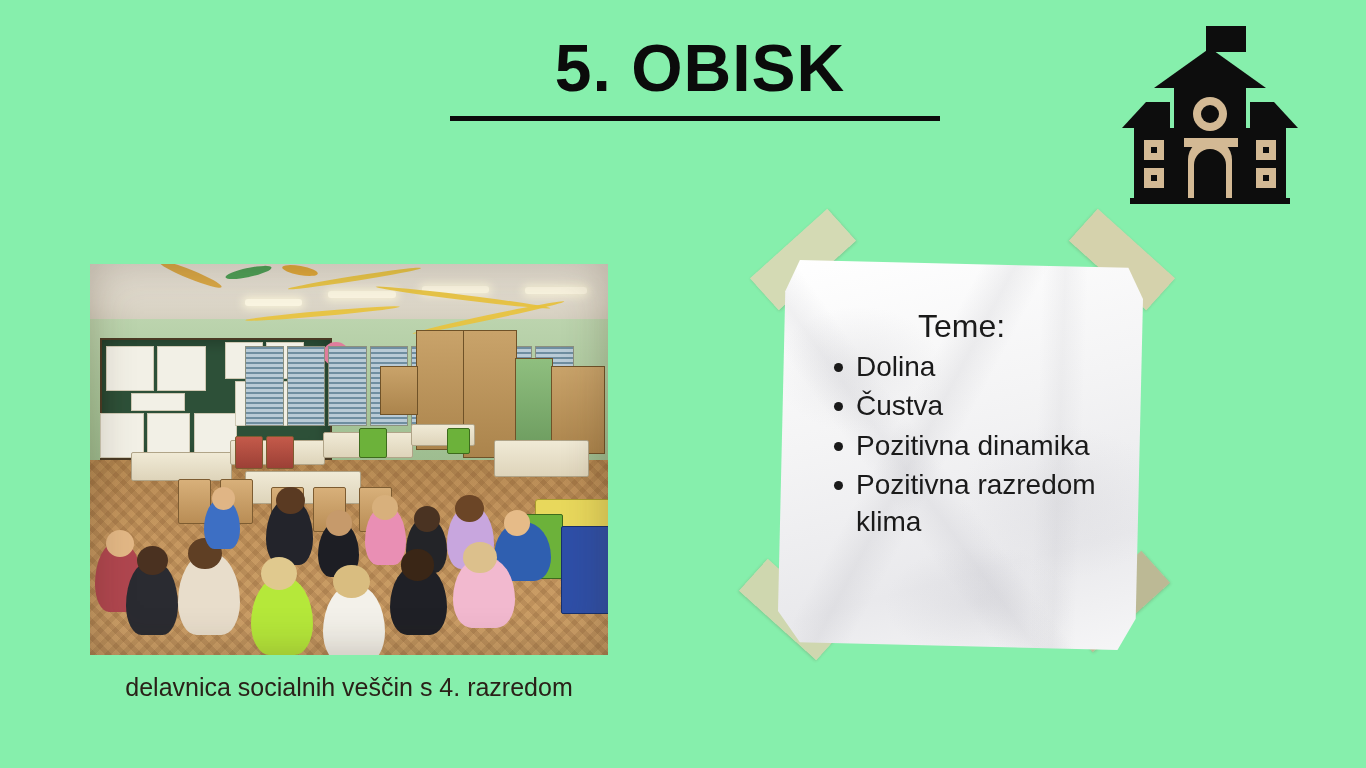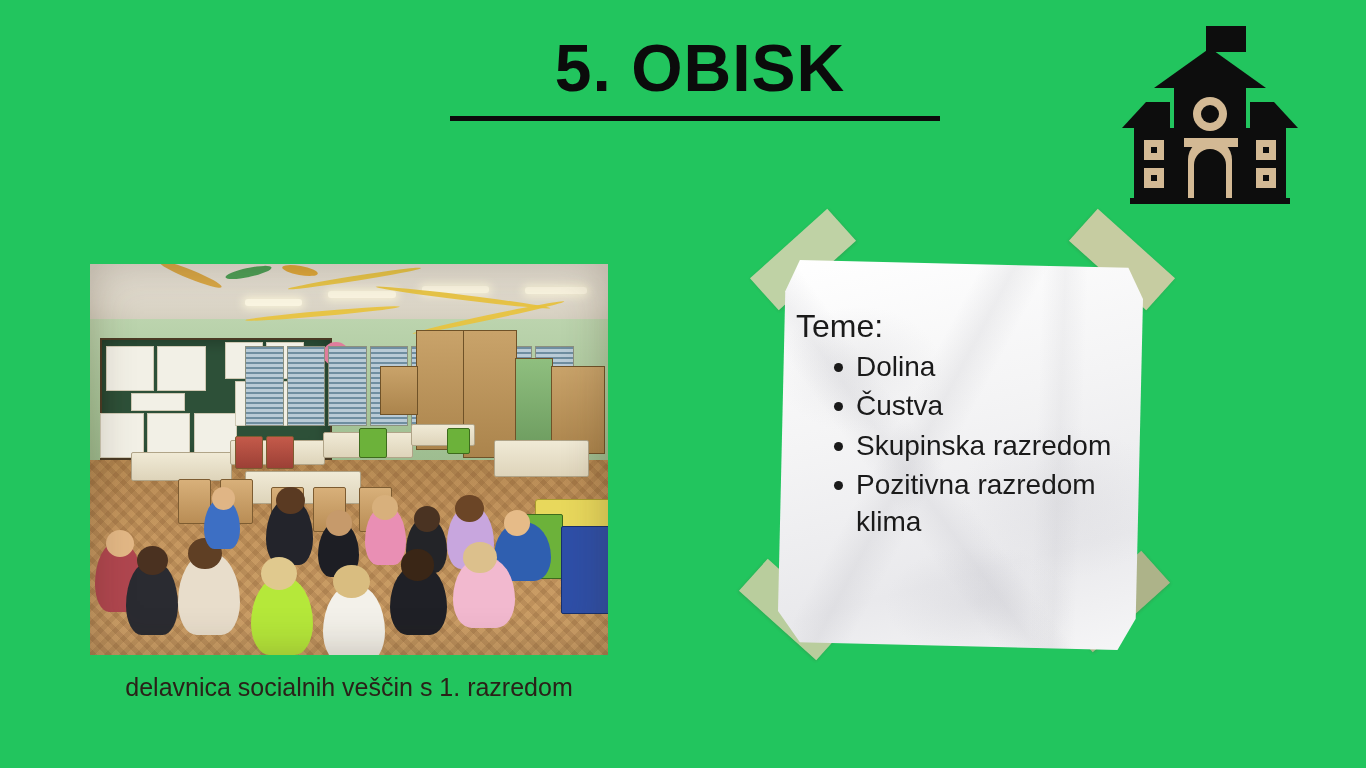--- a/index.html
+++ b/index.html
@@ -9,21 +9,21 @@
   body {
     width: 1366px;
     height: 768px;
     overflow: hidden;
     font-family: "Liberation Sans", sans-serif;
   }
   #slide {
     position: relative;
     width: 1366px;
     height: 768px;
-    background: #22c55e;
+    background: #86efac;
     overflow: hidden;
   }
 
   
   #title {
     position: absolute;
     left: 350px;
     top: 34px;
     width: 700px;
     text-align: center;
@@ -233,20 +233,21 @@
   }
   #note-inner {
     position: absolute;
     left: 0;
     top: 48px;
     width: 100%;
     padding: 0 10px 0 18px;
     box-sizing: border-box;
   }
   #note-heading {
+    text-align: center;
     font-size: 32px;
     color: #1a1a1a;
     margin-bottom: 4px;
     padding-right: 6px;
   }
   #note-list {
     margin: 0;
     padding: 0 0 0 38px;
     list-style: none;
   }
@@ -424,35 +425,35 @@
       <div class="ph-kid" style="left:70%; top:75%;  width:12%; height:18%; background:#f2b9cf;"></div>
       <div class="ph-head" style="left:72%; top:71%;  width:6.5%;height:8%;  background:#dcc08c;"></div>
 
       <div class="ph-kid" style="left:22%; top:60%;  width:7%;  height:13%; background:#3d6fc4;"></div>
       <div class="ph-head" style="left:23.5%;top:57%; width:4.5%;height:6%;  background:#e0b585;"></div>
 
       <div class="ph-vignette"></div>
     </div>
   </div>
 
-  <div id="photo-caption">delavnica socialnih veščin s 1. razredom</div>
+  <div id="photo-caption">delavnica socialnih veščin s 4. razredom</div>
 
   <div id="note-area">
     <div class="tape" id="tape-tl"></div>
     <div class="tape" id="tape-tr"></div>
     <div class="tape" id="tape-bl"></div>
     <div class="tape" id="tape-br"></div>
 
     <div id="note">
       <div id="note-crumple"></div>
       <div id="note-inner">
         <div id="note-heading">Teme:</div>
         <ul id="note-list">
           <li>Dolina</li>
           <li>Čustva</li>
-          <li>Skupinska razredom</li>
+          <li>Pozitivna dinamika</li>
           <li>Pozitivna razredom klima</li>
         </ul>
       </div>
     </div>
   </div>
 
 </div>
 
 </body></html>

